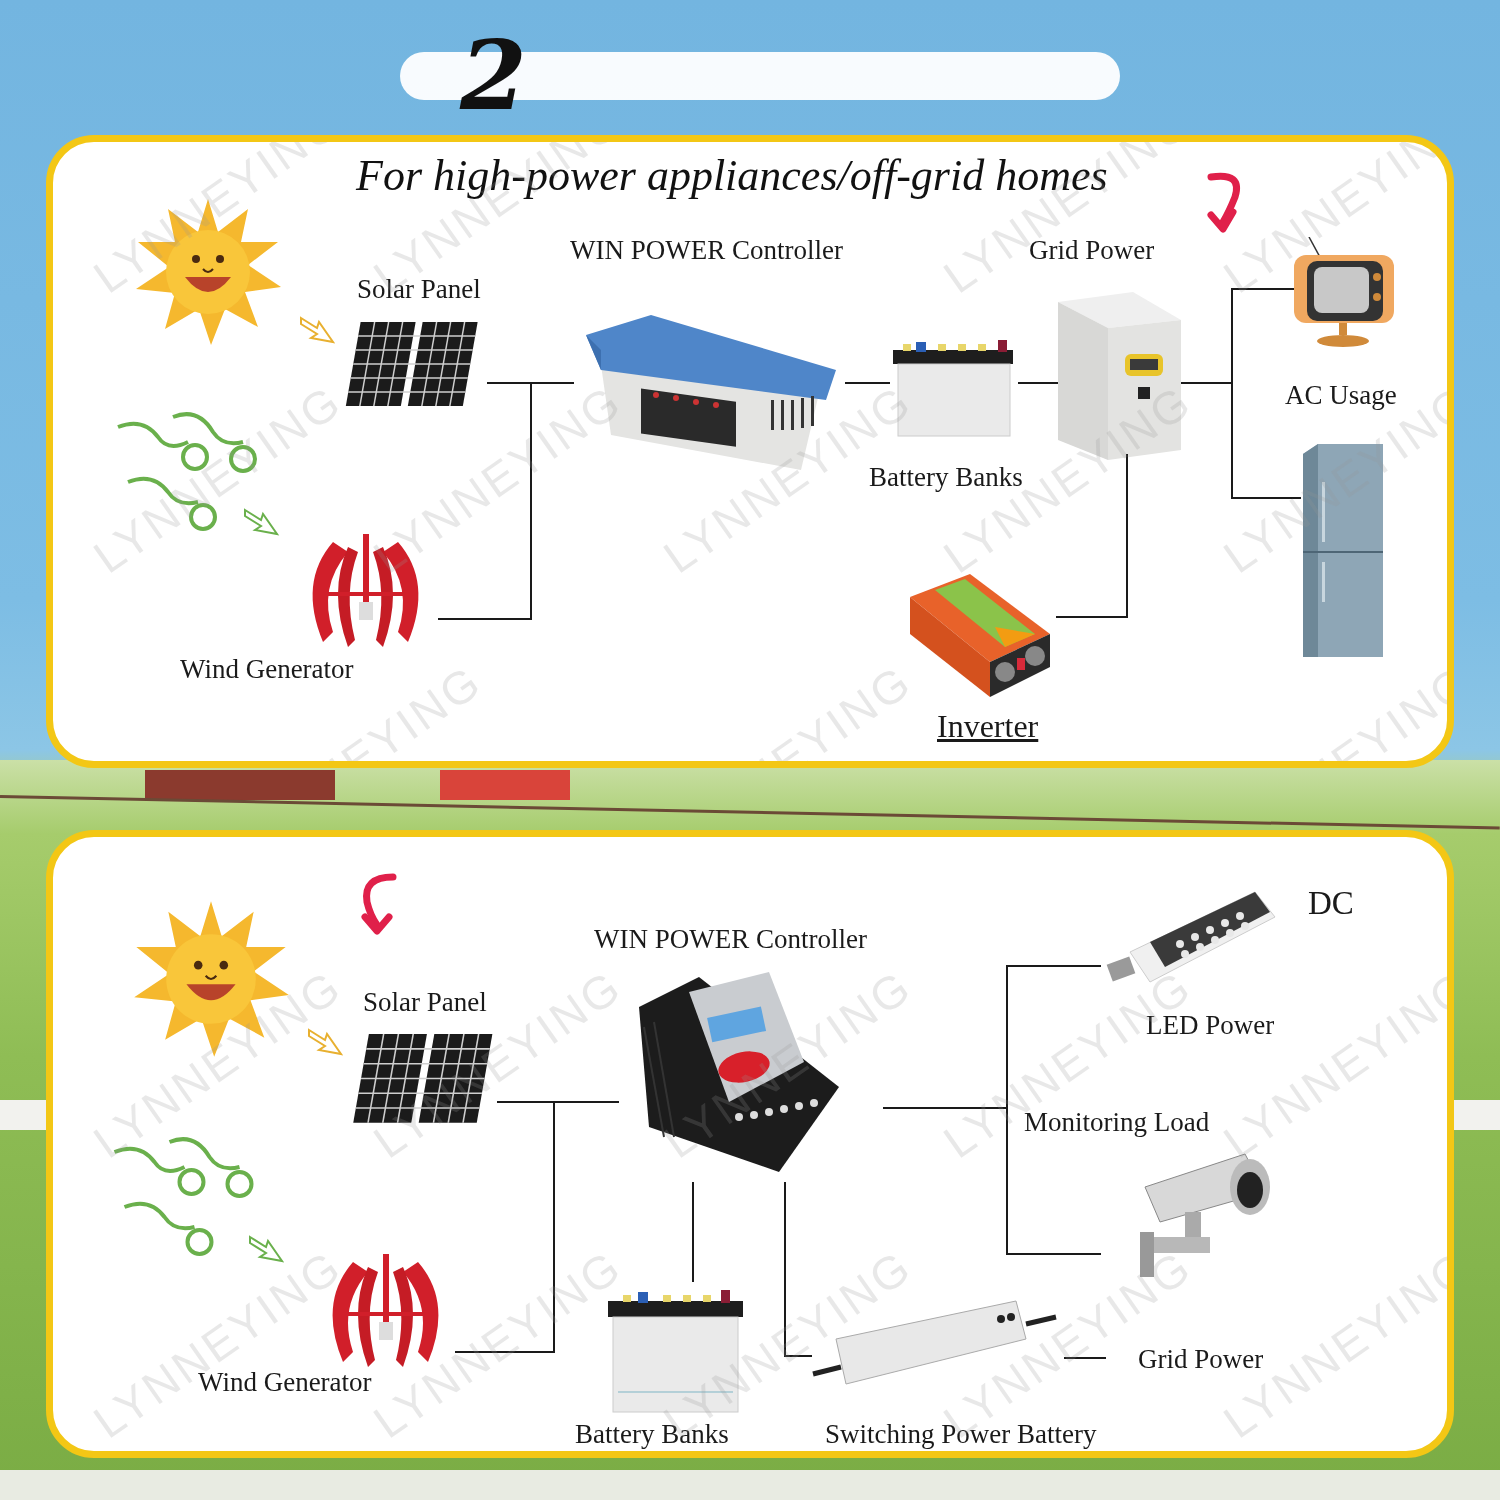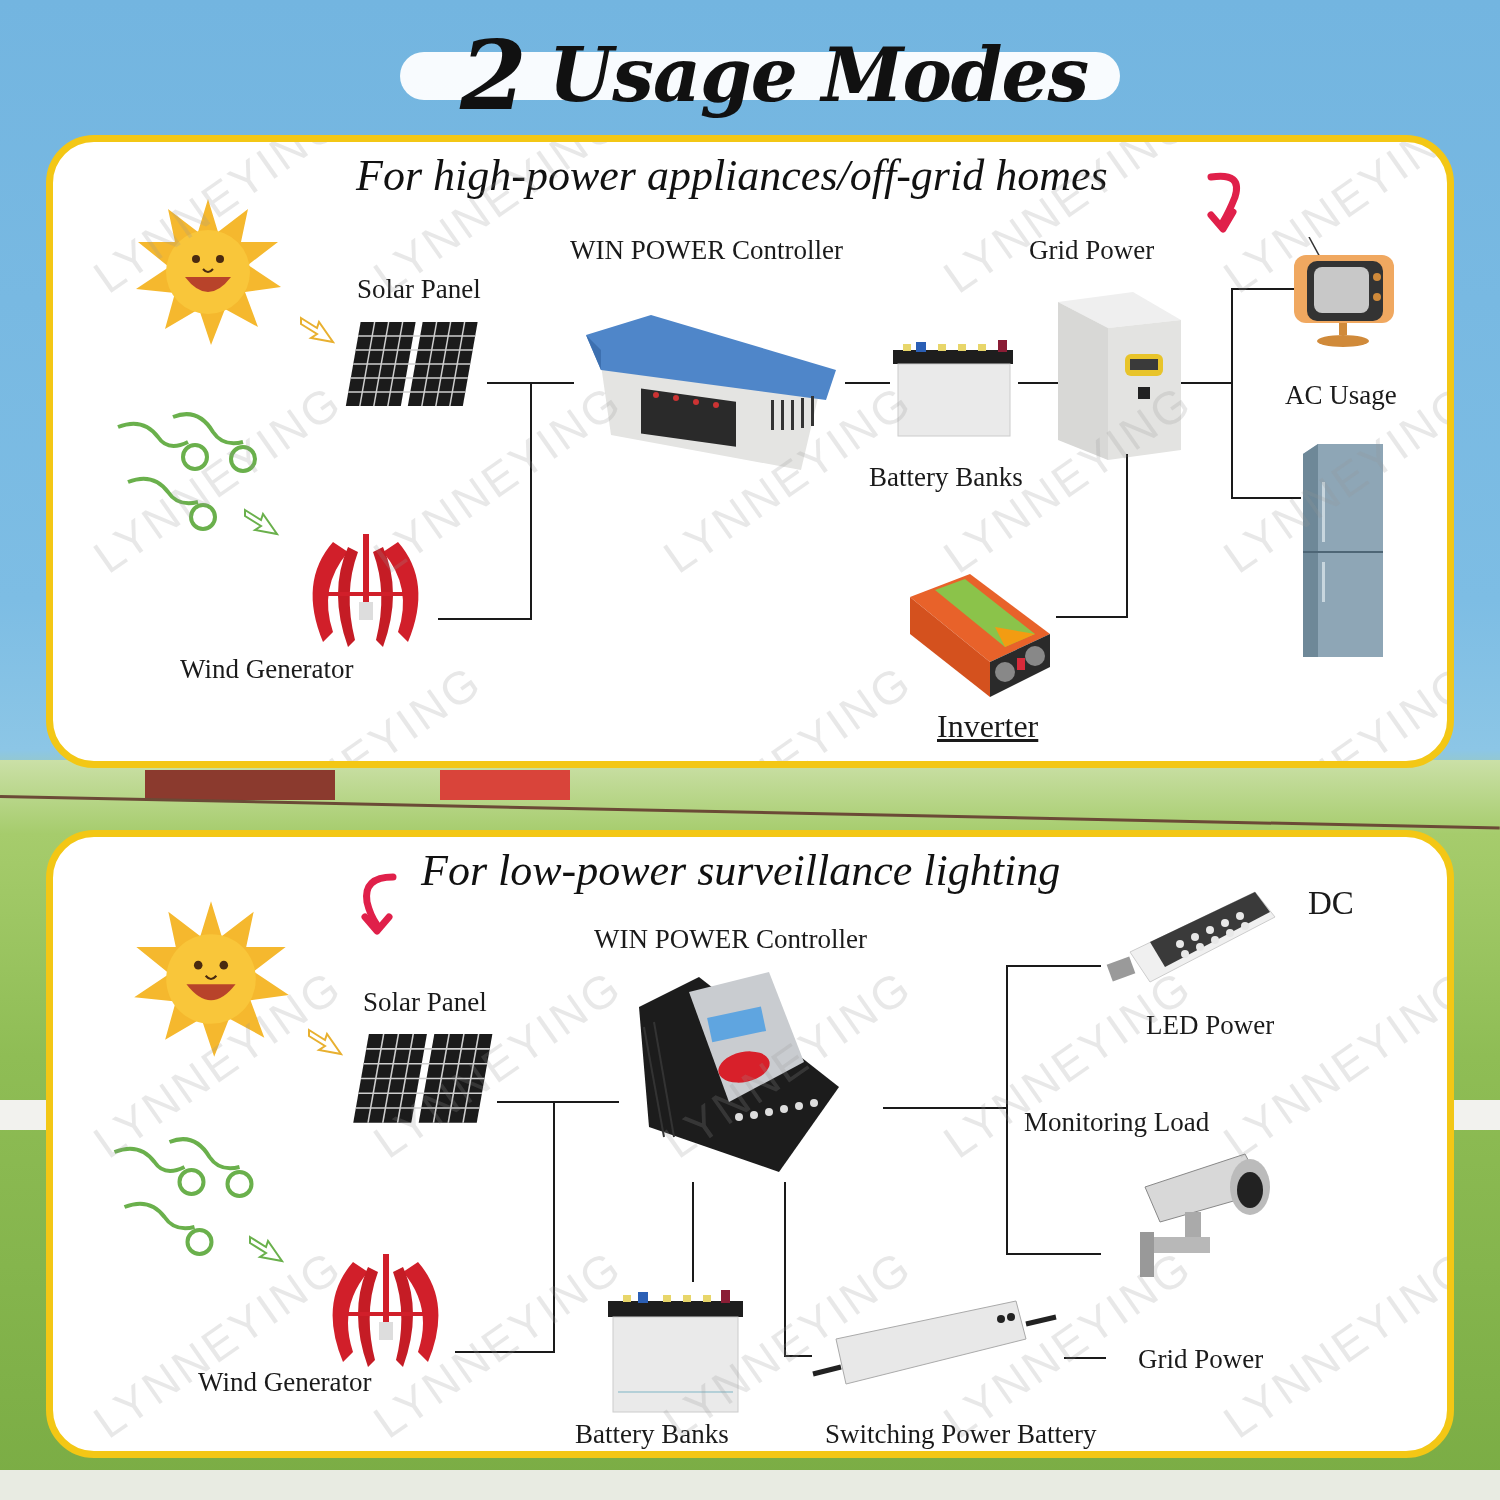--- a/index.html
+++ b/index.html
@@ -40,21 +40,20 @@
 <div class="barn" style="left:145px;width:190px;background:#8b3a2e;"></div>
 <div class="barn" style="left:440px;width:130px;"></div>
 <div class="fence-line" style="left:0;top:795px;width:1500px;transform:rotate(1.2deg);transform-origin:left;"></div>
 <div class="white-fence" style="left:0;top:1100px;width:46px;height:30px;"></div>
 <div class="white-fence" style="left:1454px;top:1100px;width:46px;height:30px;"></div>
 <div class="white-fence" style="left:0;top:1470px;width:1500px;height:30px;background:#e8ebe2;"></div>
 
 <div class="cloud"></div>
 <div class="title">
   <span class="title-num">2</span>
-  <span class="title-text">Usage Modes</span>
 </div>
 
 <div class="panel panel1">
   <div class="subtitle" style="left:303px;top:8px;">For high-power appliances/off-grid homes</div>
 
   <div class="icon" style="left:1150px;top:25px;">
     <svg width="50" height="70" viewBox="0 0 50 70">
         <path d="M8 10 Q40 5 32 30 Q26 45 20 55" stroke="#e0204a" stroke-width="7" fill="none" stroke-linecap="round"></path>
         <path d="M8 48 L20 62 L30 45" stroke="#e0204a" stroke-width="7" fill="none" stroke-linecap="round" stroke-linejoin="round"></path>
       </svg>
@@ -236,21 +235,20 @@
   <div class="watermark" style="left:300px;top:310px;">LYNNEYING</div>
   <div class="watermark" style="left:590px;top:310px;">LYNNEYING</div>
   <div class="watermark" style="left:870px;top:310px;">LYNNEYING</div>
   <div class="watermark" style="left:1150px;top:310px;">LYNNEYING</div>
   <div class="watermark" style="left:160px;top:590px;">LYNNEYING</div>
   <div class="watermark" style="left:590px;top:590px;">LYNNEYING</div>
   <div class="watermark" style="left:1150px;top:590px;">LYNNEYING</div>
 </div>
 
 <div class="panel panel2">
-  <div class="subtitle" style="left:368px;top:8px;">For low-power surveillance lighting</div>
   <div class="icon" style="left:300px;top:30px;">
     <svg width="50" height="70" viewBox="0 0 50 70">
         <path d="M40 10 Q10 10 14 35 Q17 48 24 58" stroke="#e0204a" stroke-width="7" fill="none" stroke-linecap="round"></path>
         <path d="M12 50 L24 64 L36 50" stroke="#e0204a" stroke-width="7" fill="none" stroke-linecap="round" stroke-linejoin="round"></path>
       </svg>
   </div>
 
   <div class="icon" style="left:78px;top:62px;">
     <svg width="160" height="160" viewBox="0 0 150 150">
       <polygon points="75,2 85,35 115,12 108,45 145,45 115,68 148,90 112,95 125,130 92,112 78,148 66,112 32,132 42,96 3,92 36,70 5,45 42,45 35,12 65,35" fill="#f5b82e"></polygon>

